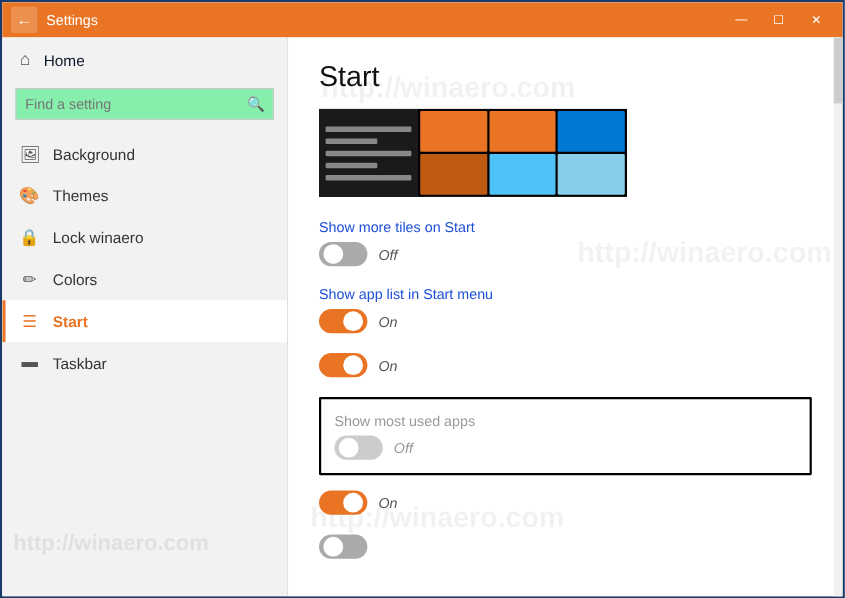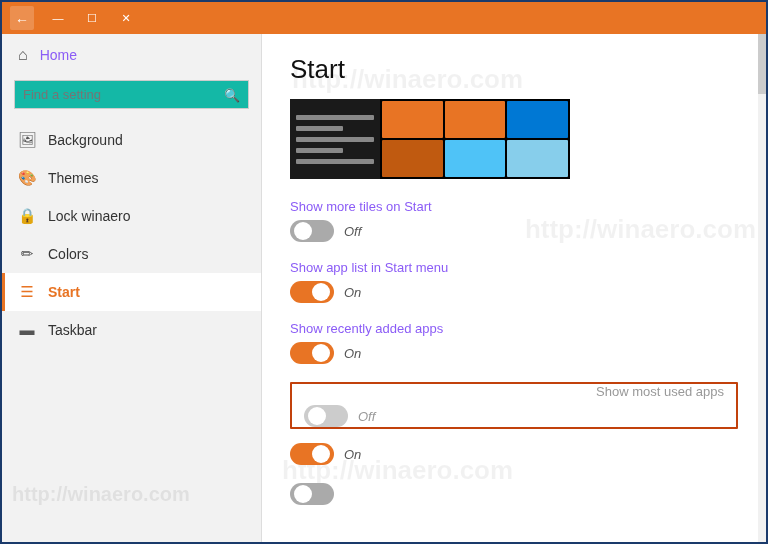--- a/index.html
+++ b/index.html
@@ -48,31 +48,31 @@
       overflow: hidden;
     }
     .sidebar-home {
       display: flex;
       align-items: center;
       padding: 12px 16px;
       gap: 12px;
       cursor: pointer;
     }
     .sidebar-home-icon { font-size: 16px; color: #555; }
-    .sidebar-home-label { font-size: 14px; color: #8b5cf6; }
+    .sidebar-home-label { font-size: 14px; color: #0f172a; }
 
     .search-box {
       margin: 4px 12px 12px 12px;
       position: relative;
     }
     .search-box input {
       width: 100%;
       padding: 6px 28px 6px 8px;
       border: 1px solid #ccc;
-      background: #14b8a6;
+      background: #86efac;
       font-size: 13px;
       outline: none;
     }
     .search-icon {
       position: absolute; right: 8px; top: 50%;
       transform: translateY(-50%);
       font-size: 13px; color: #555;
     }
 
     .sidebar-section-label {
@@ -155,29 +155,28 @@
     .tile.orange-dark { background: #c05a10; }
     .tile.blue { background: #0078d4; }
     .tile.light-blue { background: #4fc3f7; }
     .tile.sky { background: #87ceeb; }
 
     .setting-item {
       margin-bottom: 18px;
       position: relative;
     }
     .setting-item.highlighted {
-      border: 2px solid #c2410c;
-      padding: 0 12px;
+      border: 2px solid #000000;
+      padding: 12px 12px;
       margin-bottom: 14px;
       border-radius: 1px;
-      text-align: right;
     }
     .setting-label {
       font-size: 13px;
-      color: #8b5cf6;
+      color: #1d4ed8;
       margin-bottom: 6px;
     }
     .setting-item.highlighted .setting-label {
       color: #999;
     }
 
     .toggle-row {
       display: flex;
       align-items: center;
       gap: 10px;
@@ -237,20 +236,21 @@
       color: #000;
       pointer-events: none;
       white-space: nowrap;
     }
   </style>
 </head>
 <body>
 
 <div class="titlebar">
   <div class="back-btn">←</div>
+  <span class="title-text">Settings</span>
   <div class="win-controls">
     <div class="win-ctrl">—</div>
     <div class="win-ctrl">☐</div>
     <div class="win-ctrl close">✕</div>
   </div>
 </div>
 
 <div class="app-body">
 
   <div class="sidebar" style="position:relative;">
@@ -334,21 +334,20 @@
       <div class="setting-label">Show app list in Start menu</div>
       <div class="toggle-row">
         <div class="toggle on">
           <div class="toggle-knob"></div>
         </div>
         <span class="toggle-state-label">On</span>
       </div>
     </div>
 
     <div class="setting-item">
-      <div class="setting-label">Show recently added apps</div>
       <div class="toggle-row">
         <div class="toggle on">
           <div class="toggle-knob"></div>
         </div>
         <span class="toggle-state-label">On</span>
       </div>
     </div>
 
     <div class="setting-item highlighted">
       <div class="setting-label">Show most used apps</div>

